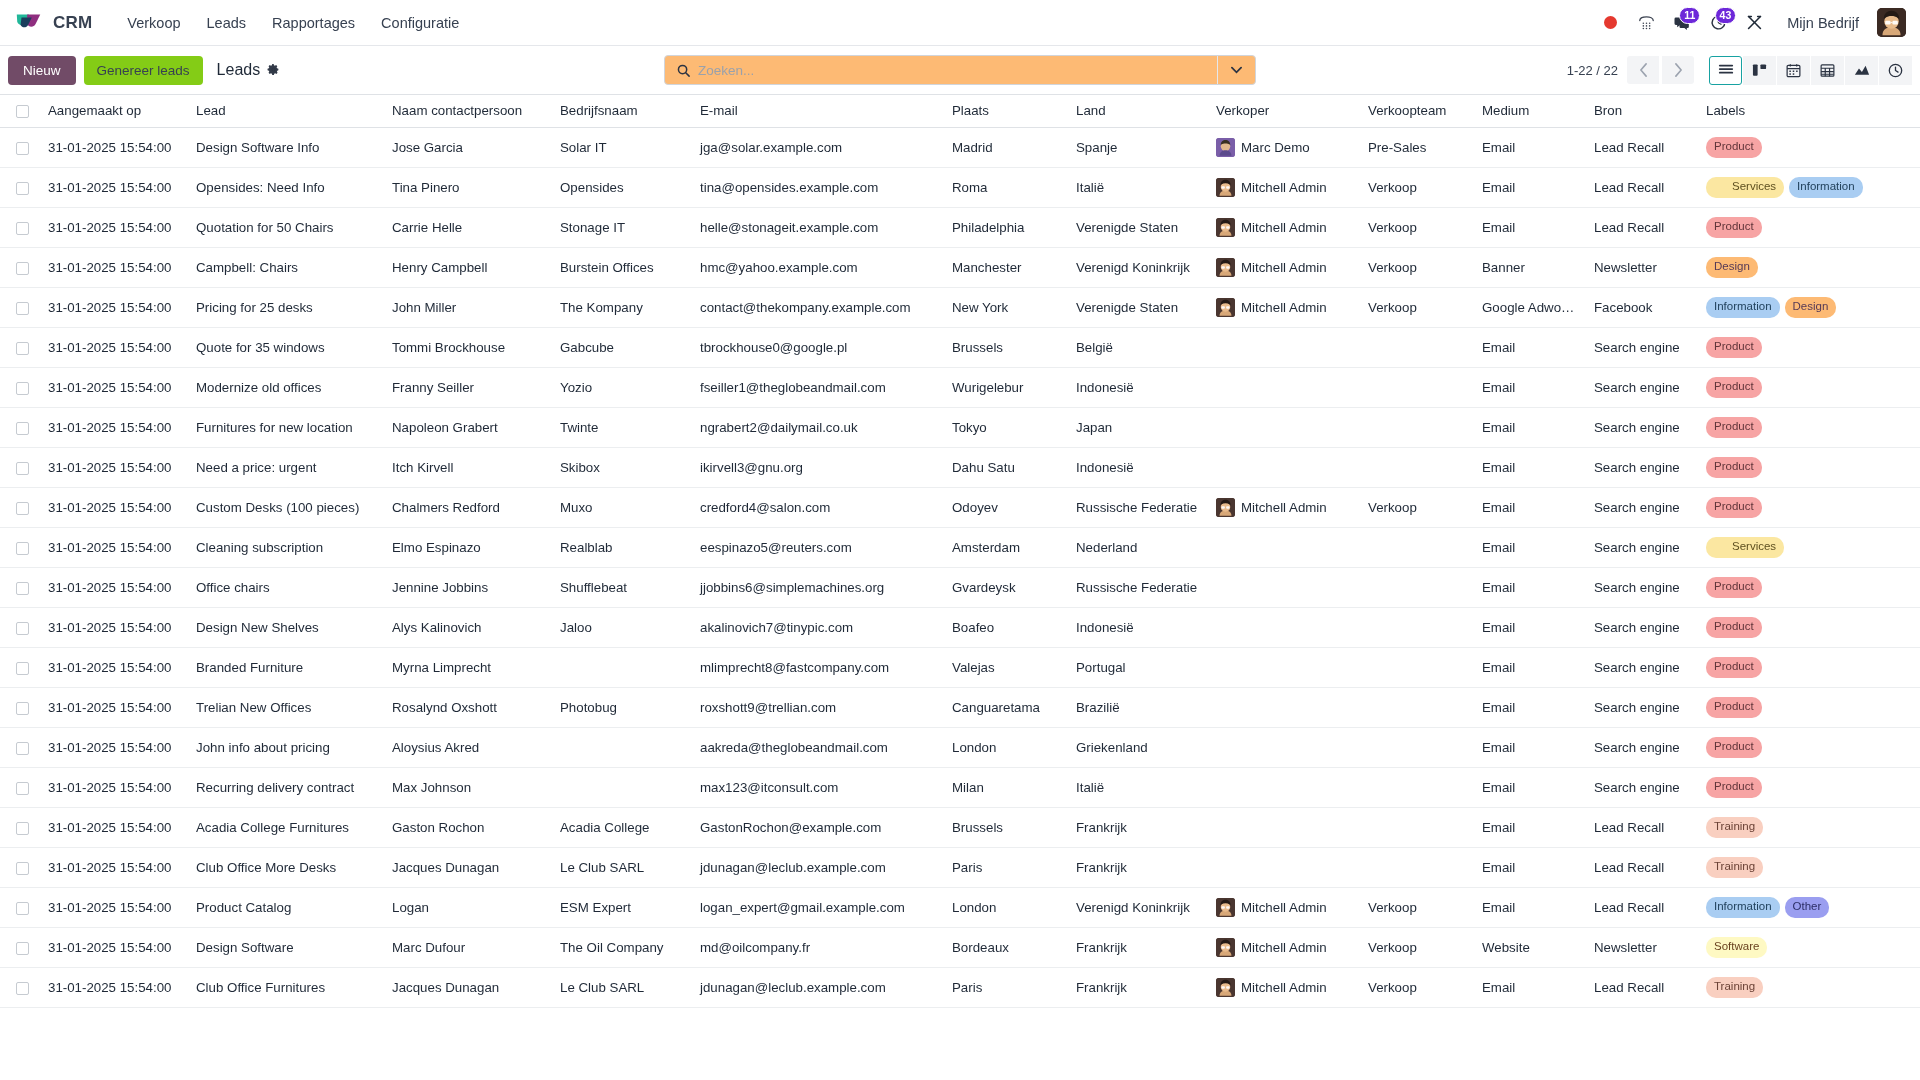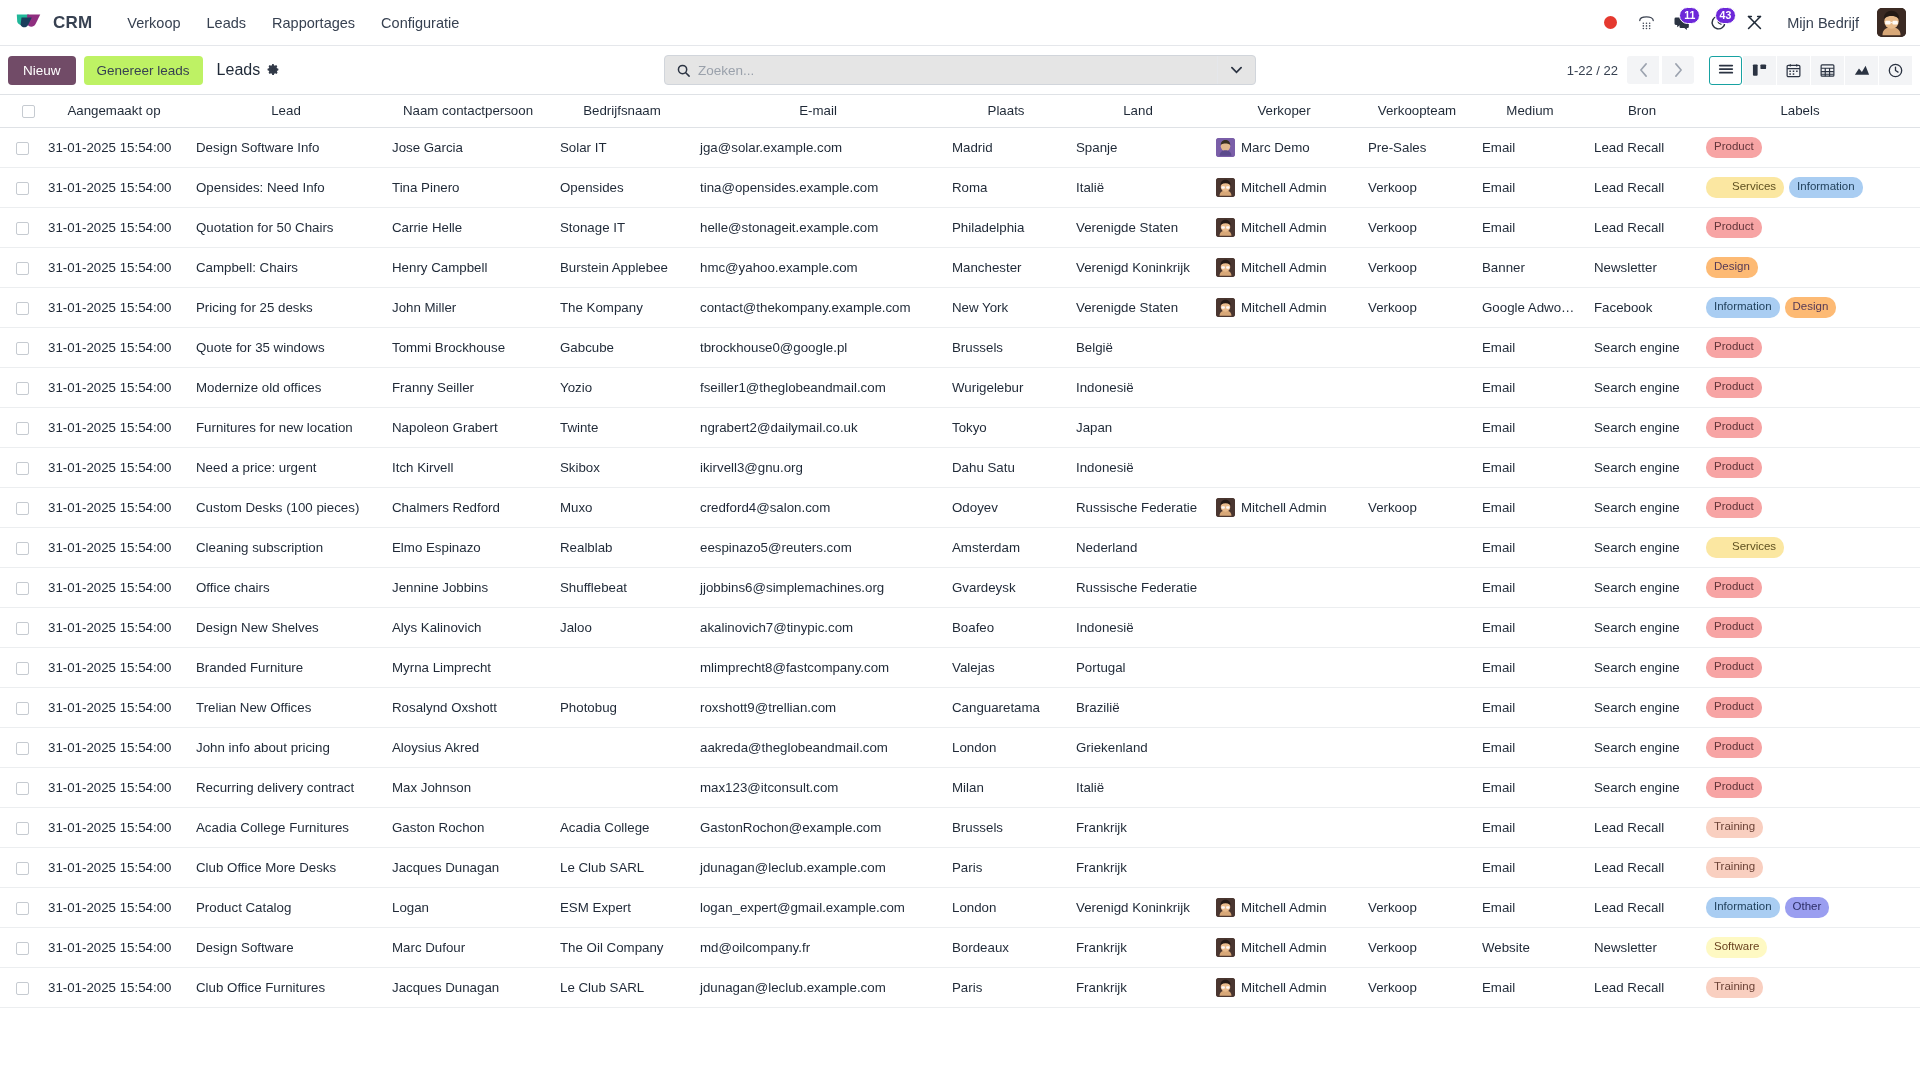--- a/index.html
+++ b/index.html
@@ -108,21 +108,21 @@
     color: #fff;
     border: none;
     border-radius: 4px;
     font-size: 13.5px;
     padding: 7px 15px;
     cursor: pointer;
     font-family: inherit;
     white-space: nowrap;
   }
   .btn-secondary {
-    background: #bef264;
+    background: #84cc16;
     color: #374151;
     border: none;
     border-radius: 4px;
     font-size: 13.5px;
     padding: 7px 13px;
     margin-left: 8px;
     cursor: pointer;
     font-family: inherit;
     white-space: nowrap;
   }
@@ -145,21 +145,21 @@
   .searchview {
     position: absolute;
     left: 50%;
     transform: translateX(-50%);
     width: 592px;
     display: flex;
     align-items: center;
     border: 1px solid #d1d5db;
     border-radius: 4px;
     height: 30px;
-    background: #e5e5e5;
+    background: #fdba74;
   }
   .searchview .sicon { padding: 0 7px 0 11px; color: #374151; display: flex; align-items: center; }
   .searchview input {
     flex: 1;
     border: none;
     outline: none;
     font-size: 13.5px;
     font-family: inherit;
     color: #374151;
     background: transparent;
@@ -213,21 +213,21 @@
 
   
   #list-wrap { width: 1920px; }
   table.o-list {
     width: 1920px;
     border-collapse: collapse;
     table-layout: fixed;
     font-size: 13.3px;
   }
   table.o-list thead th {
-    text-align: center;
+    text-align: left;
     font-weight: 400;
     color: #1f2937;
     font-size: 13.3px;
     padding: 8px 8px 9px 8px;
     border-bottom: 1px solid #dfe2e6;
     border-top: 1px solid #dfe2e6;
     background: #ffffff;
     white-space: nowrap;
     cursor: pointer;
     vertical-align: middle;
@@ -580,21 +580,21 @@
               <span class="tag t-product">Product</span>
             </div>
           </td>
           <td></td>
         </tr>
         <tr>
           <td class="cb-cell"><span class="chk"></span></td>
           <td>31-01-2025 15:54:00</td>
           <td>Campbell: Chairs</td>
           <td>Henry Campbell</td>
-          <td>Burstein Applebee</td>
+          <td>Burstein Offices</td>
           <td>hmc@yahoo.example.com</td>
           <td>Manchester</td>
           <td>Verenigd Koninkrijk</td>
           <td>
             <div class="user-cell">
               <span class="mini-av admin"><svg width="19" height="19" viewBox="0 0 32 32">
                   <rect width="32" height="32" fill="#4a3630"></rect>
                   <path d="M6 30c0-6 4.5-9 10-9s10 3 10 9z" fill="#d8a878"></path>
                   <circle cx="16" cy="15" r="8" fill="#e8bb8c"></circle>
                   <path d="M7.5 12c0-6 4-9 8.5-9s8.5 3 8.5 9c0 0-3-3.2-8.5-3.2S7.5 12 7.5 12z" fill="#241a15"></path>

